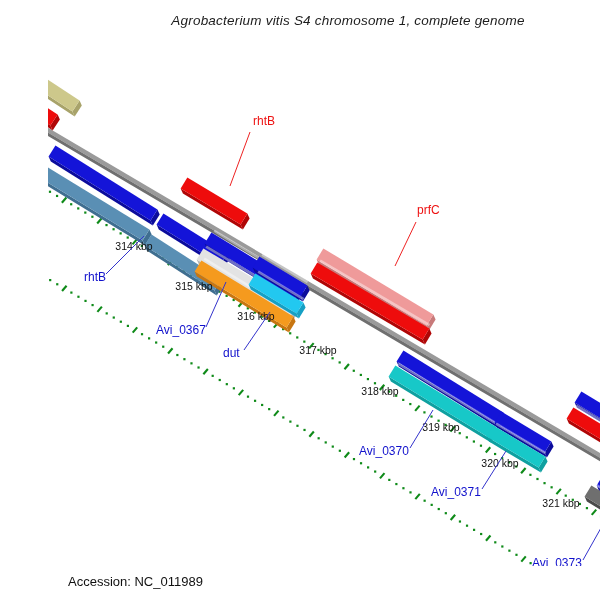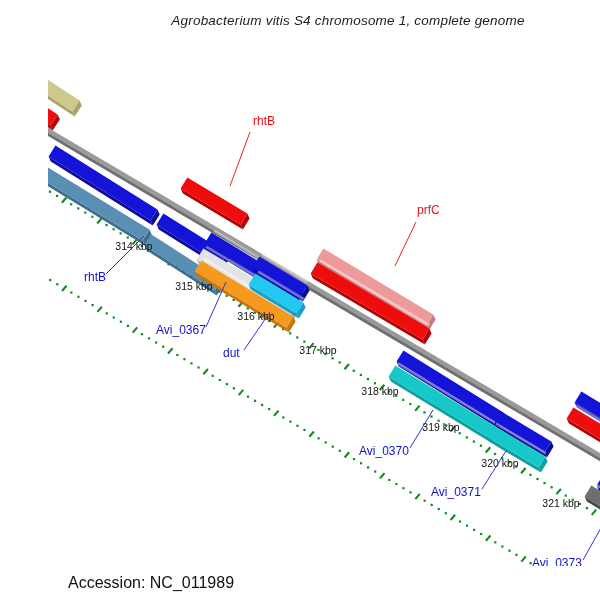--- a/index.html
+++ b/index.html
@@ -13,21 +13,21 @@
 
   .title-bar{
     position:absolute;left:0;top:0;width:600px;height:40px;
     display:flex;align-items:center;justify-content:center;
     font-size:13.5px;font-style:italic;color:#1c1c1c;letter-spacing:0.2px;
   }
   .footer{
     position:absolute;left:0;bottom:0;width:600px;height:34px;
   }
   .footer .accession{
-    position:absolute;left:20px;top:8px;font-size:16px;color:#111;
+    position:absolute;left:20px;top:8px;font-size:13px;color:#111;
   }
   .footer .stats{
     position:absolute;left:262px;top:8px;font-size:12px;color:#111;white-space:nowrap;
   }
   text{font-family:"Liberation Sans", sans-serif;}
   .kbp-label{font-size:10.5px;fill:#101010;}
   .gene-label{font-size:12px;}
   .gene-label.blue{fill:#1111cc;}
   .gene-label.red{fill:#ee1111;}
   .leader.blue{stroke:#3333cc;stroke-width:1;fill:none;}

